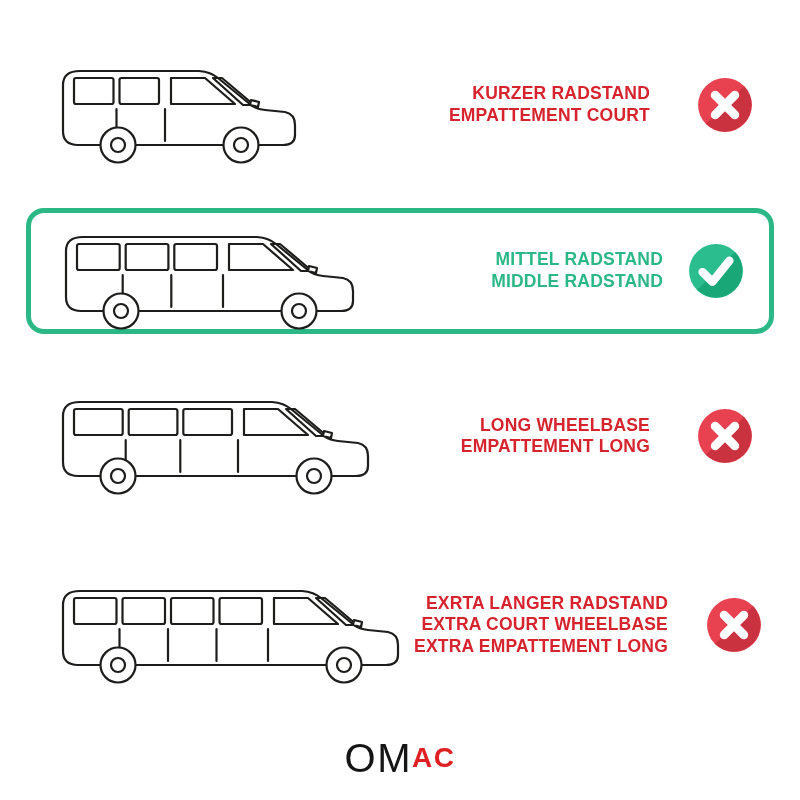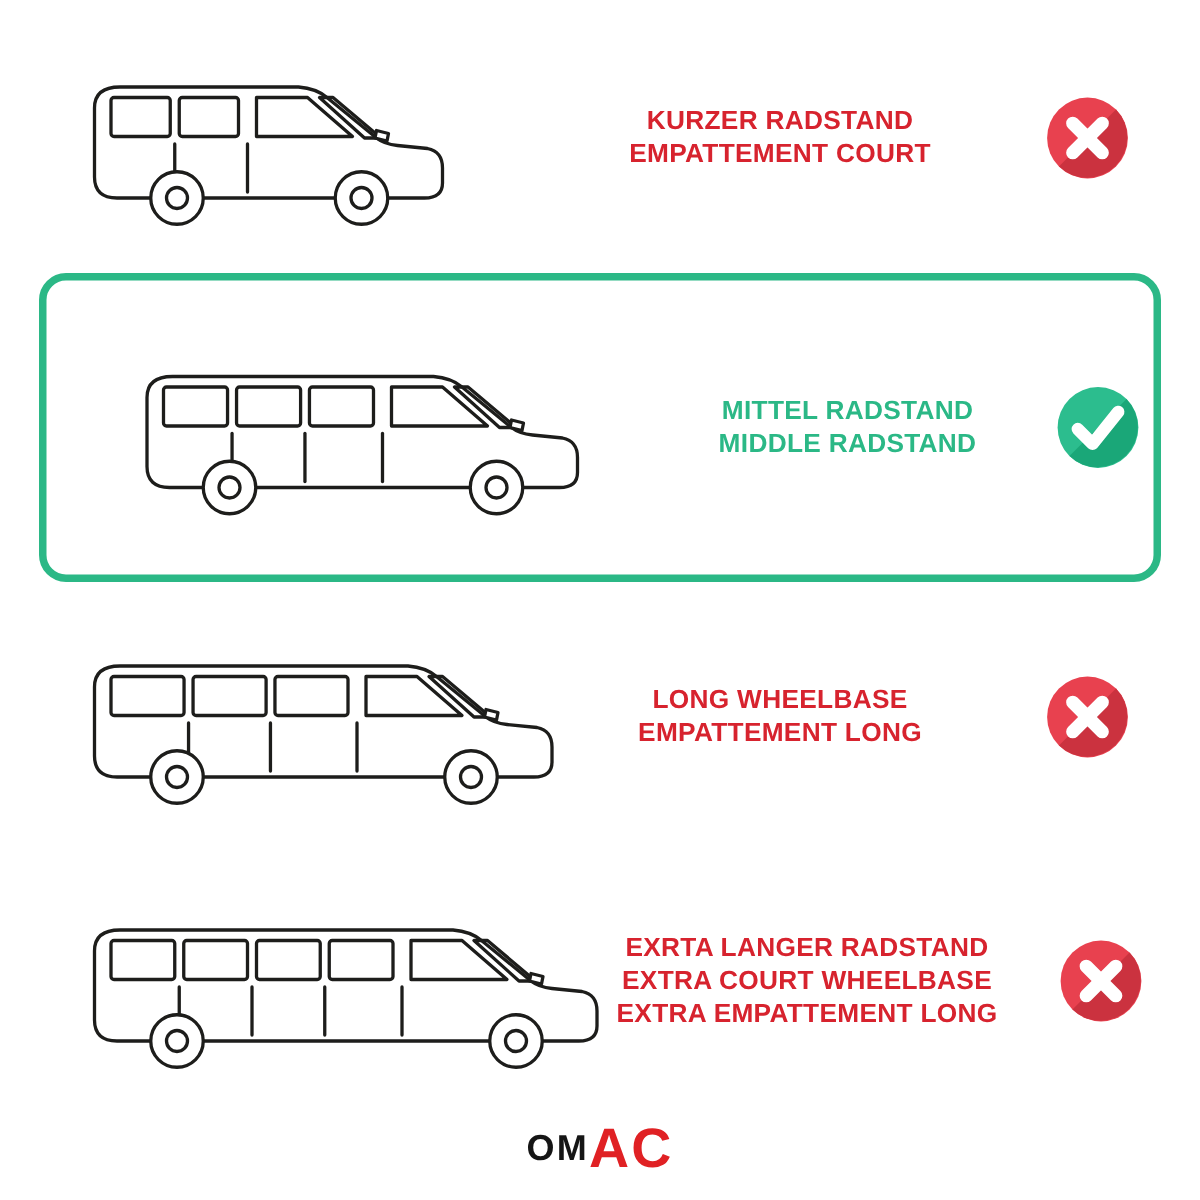--- a/index.html
+++ b/index.html
@@ -1,33 +1,33 @@
 <!DOCTYPE html>
 <html style="--red: #d7232e; --green: #2bb886; --box-border: #2bb886; --icon-red: #e8414f; --icon-red-dark: #c5303c; --icon-green: #2cbd8e; --icon-green-dark: #17a374; --line: #1d1d1b; --logo-black: #151515; --logo-red: #e02124;"><head>
 <meta charset="utf-8">
 <style>
   html,body{margin:0;padding:0;background:#ffffff;}
   body{width:800px;height:800px;overflow:hidden;font-family:"Liberation Sans",sans-serif;}
   .page{width:800px;height:800px;display:flex;flex-direction:column;}
   #rows{flex:1;display:flex;flex-direction:column;justify-content:space-evenly;padding-top:4px;}
   .row{display:flex;align-items:center;height:176px;}
   .van-slot{flex:0 0 390px;display:flex;align-items:center;justify-content:flex-start;padding-left:56px;box-sizing:border-box;}
-  .text-slot{flex:0 0 260px;text-align:center;}
+  .text-slot{flex:0 0 260px;text-align:right;}
   .icon-slot{flex:1;display:flex;align-items:center;justify-content:center;}
   .line{font-size:17.5px;font-weight:bold;line-height:1.24;letter-spacing:0.2px;}
   .row-red .line{color:var(--red,#d7232e);}
   .row-green .line{color:var(--green,#2bb886);}
   .highlight-box{border:5px solid var(--box-border,#2bb886);border-radius:18px;margin:2px 26px;}
-  .highlight-box .row{height:196px;margin-left:32px;}
+  .highlight-box .row{height:116px;}
   .highlight-box .van-slot{flex-basis:372px;padding-left:28px;}
   .highlight-box .text-slot{flex-basis:260px;}
   .van svg,.status svg{display:block;}
   .logo-row{height:64px;display:flex;align-items:center;justify-content:center;margin-bottom:10px;}
-  .logo-om{font-size:24px;font-weight:bold;letter-spacing:1.5px;color:var(--logo-black,#151515);}
-  .logo-ac{font-size:37px;font-weight:bold;letter-spacing:1.5px;color:var(--logo-red,#e02124);}
+  .logo-om{font-size:40px;font-weight:normal;letter-spacing:1.5px;color:var(--logo-black,#151515);}
+  .logo-ac{font-size:28px;font-weight:bold;letter-spacing:1.5px;color:var(--logo-red,#e02124);}
 </style>
 </head>
 <body>
 
 <div class="page">
   <div id="rows">
   <div class="row row-red">
     <div class="van-slot">
       <span class="van">
             <svg width="249" height="120" viewBox="0 0 249 120" fill="none" stroke="#1d1d1b" stroke-width="2.2" stroke-linecap="round" stroke-linejoin="round">

